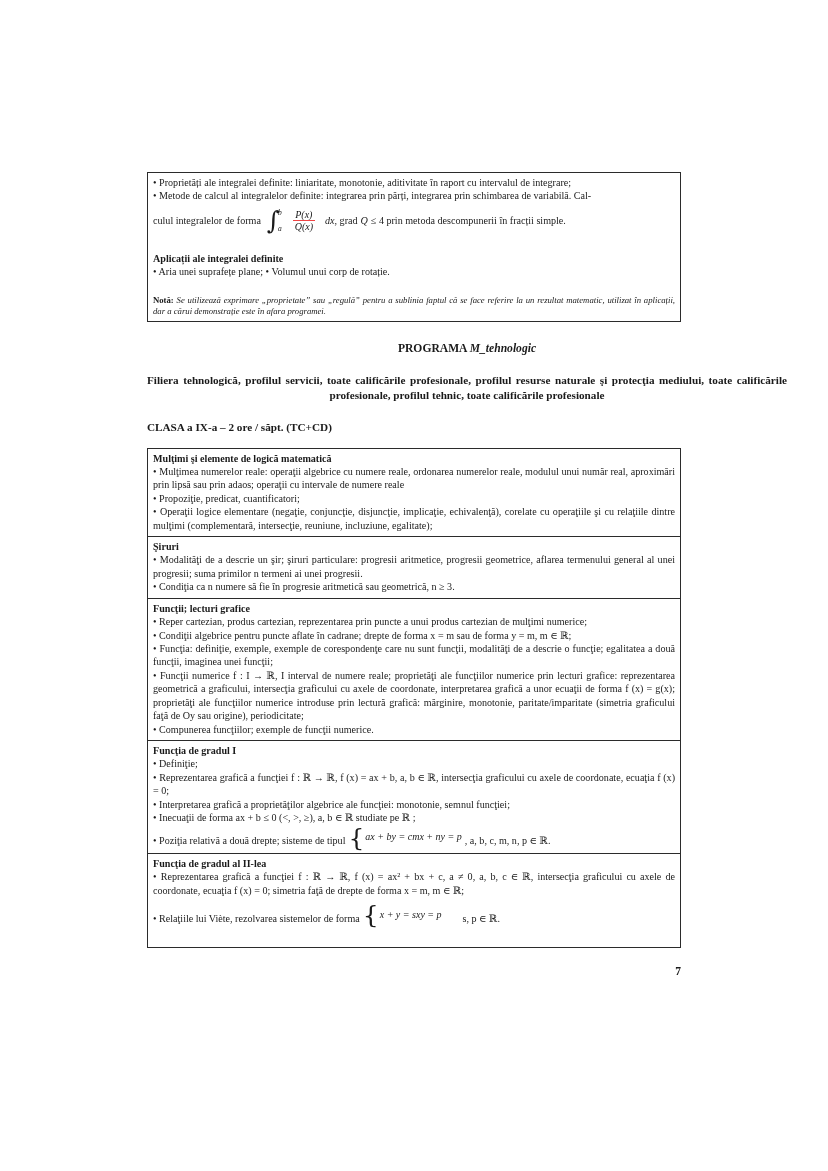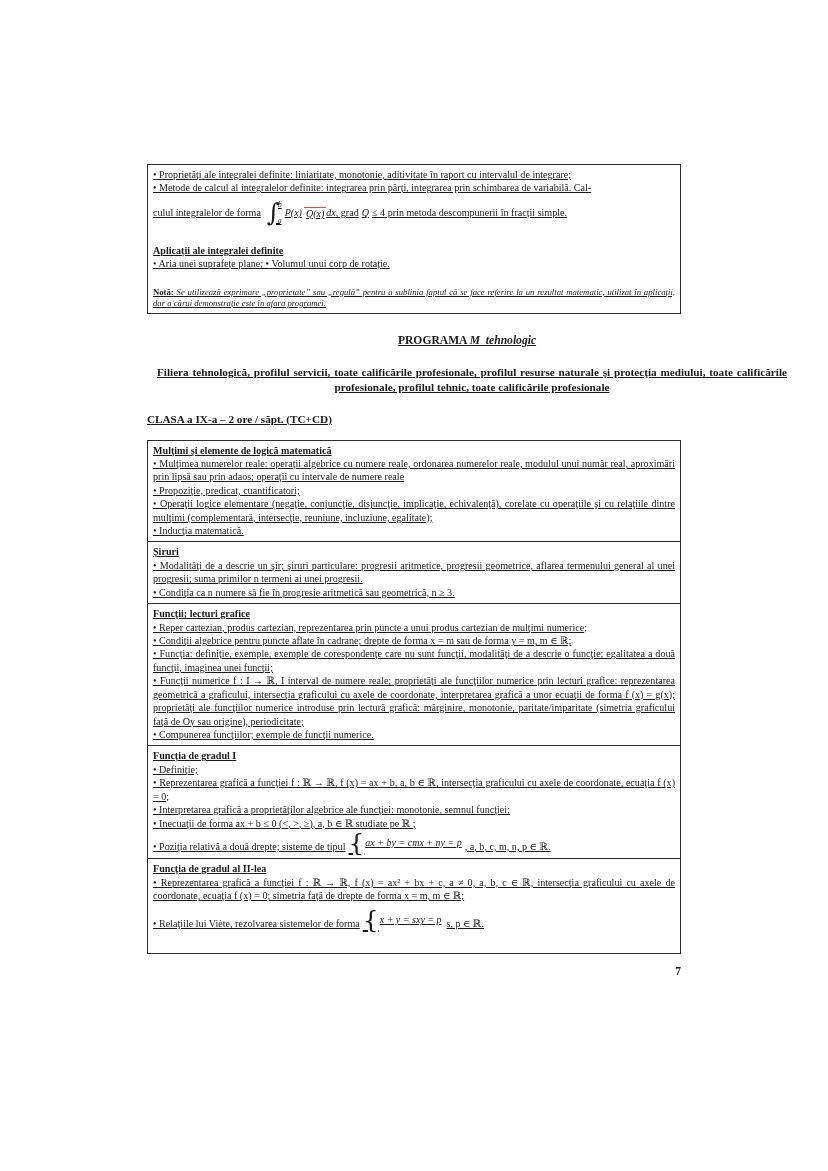--- a/index.html
+++ b/index.html
@@ -17,23 +17,22 @@
   }
   .page {
     position: absolute;
     left: 0; top: 0;
     width: 828px;
     height: 1171px;
   }
   .content {
     position: absolute;
     left: 147px;
-    top: 164px;
+    top: 172px;
     width: 640px;
-    text-decoration: underline;
   }
 
   
   .box {
     border: 1px solid #2b2b2b;
     box-sizing: border-box;
     width: 534px;
     padding: 3px 5px 4px 5px;
     font-size: 10.1px;
     line-height: 1.33;
@@ -91,26 +90,26 @@
     flex-direction: column;
     justify-content: space-between;
     height: 26px;
     font-size: 7.5px;
     font-style: italic;
     margin-left: -3px;
     margin-right: 1px;
   }
   .frac {
     display: inline-flex;
-    flex-direction: row;
+    flex-direction: column;
     align-items: center;
     vertical-align: middle;
     font-size: 10px;
     line-height: 1.15;
-    margin: 0 0;
+    margin: 0 10px;
   }
   .frac .num { padding: 0 2px; }
   .frac .den { padding: 0 2px; border-top: 1px solid #ef4444; }
 
   
   .sys {
     display: inline-flex;
     align-items: center;
     vertical-align: middle;
     margin: 0 3px;
@@ -143,21 +142,21 @@
     font-weight: bold;
     font-size: 11.6px;
     margin: 20px 0 0 0;
   }
   .filiera {
     text-align: justify;
     text-align-last: center;
     font-weight: bold;
     font-size: 11.2px;
     line-height: 1.35;
-    margin: 18px 0 0 10px;
+    margin: 18px 0 0 0;
   }
   .clasa {
     font-weight: bold;
     font-size: 11.2px;
     margin: 17px 0 0 0;
   }
   .spacer-before-tables { height: 15px; }
 
   .pagenum {
     position: absolute;
@@ -208,21 +207,20 @@
 
     <div class="clasa">CLASA a IX-a – 2 ore / săpt. (TC+CD)</div>
 
     <div class="spacer-before-tables"></div>
 
     <div class="box standalone">
       <p class="hdr">Mulţimi şi elemente de logică matematică</p>
       <p>• Mulţimea numerelor reale: operaţii algebrice cu numere reale, ordonarea numerelor reale, modulul unui număr real, aproximări prin lipsă sau prin adaos; operaţii cu intervale de numere reale</p>
       <p>• Propoziţie, predicat, cuantificatori;</p>
       <p>• Operaţii logice elementare (negaţie, conjuncţie, disjuncţie, implicaţie, echivalenţă), corelate cu operaţiile şi cu relaţiile dintre mulţimi (complementară, intersecţie, reuniune, incluziune, egalitate);</p>
-      <p>• Inducţia matematică.</p>
     </div>
 
     <div class="box">
       <p class="hdr">Şiruri</p>
       <p>• Modalităţi de a descrie un şir; şiruri particulare: progresii aritmetice, progresii geometrice, aflarea termenului general al unei progresii; suma primilor n termeni ai unei progresii.</p>
       <p>• Condiţia ca n numere să fie în progresie aritmetică sau geometrică, n ≥ 3.</p>
     </div>
 
     <div class="box">
       <p class="hdr">Funcţii; lecturi grafice</p>
@@ -257,20 +255,20 @@
       <p>• Reprezentarea grafică a funcţiei f : ℝ → ℝ, f (x) = ax² + bx + c, a ≠ 0, a, b, c ∈ ℝ, intersecţia graficului cu axele de coordonate, ecuaţia f (x) = 0; simetria faţă de drepte de forma x = m, m ∈ ℝ;</p>
       <div class="sysline" style="margin-top:7px;margin-bottom:18px">
         <span>• Relaţiile lui Viète, rezolvarea sistemelor de forma</span>
         <span class="sys">
           <span class="brace">{</span>
           <span class="rows">
             <span class="mi">x + y = s</span>
             <span class="mi">xy = p</span>
           </span>
         </span>
-        <span style="margin-left:2px">s, p ∈ ℝ.</span>
+        <span style="margin-left:18px">s, p ∈ ℝ.</span>
       </div>
     </div>
 
   </div>
 
   <div class="pagenum">7</div>
 </div>
 
 </body></html>

